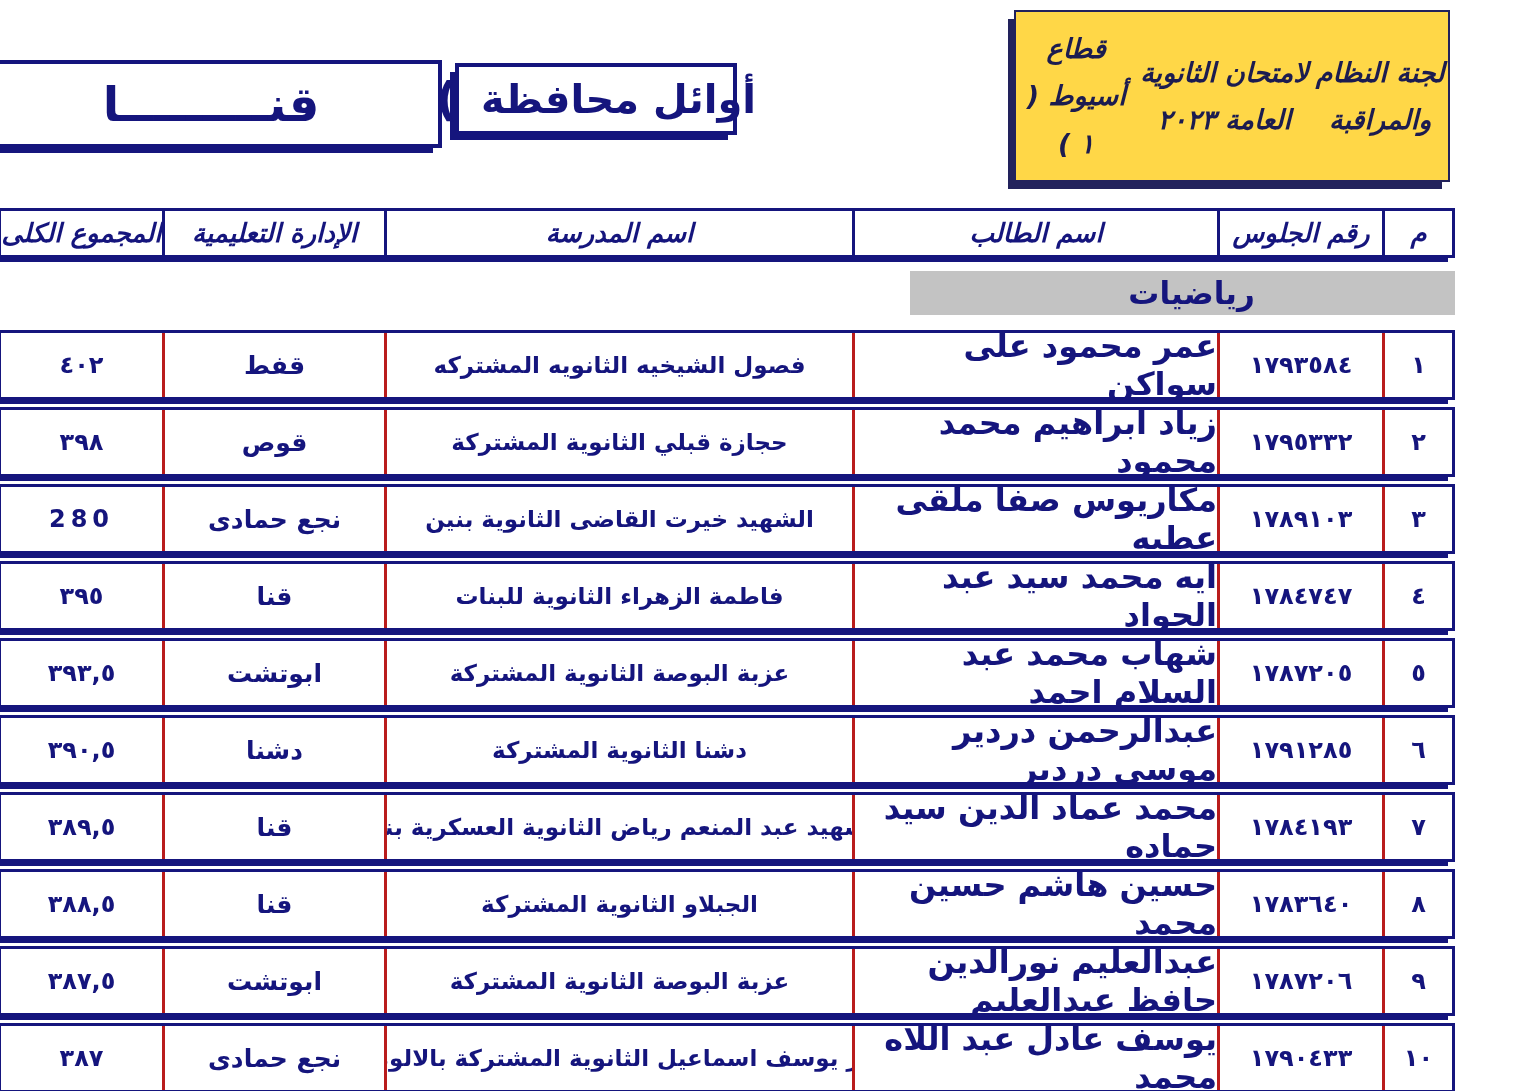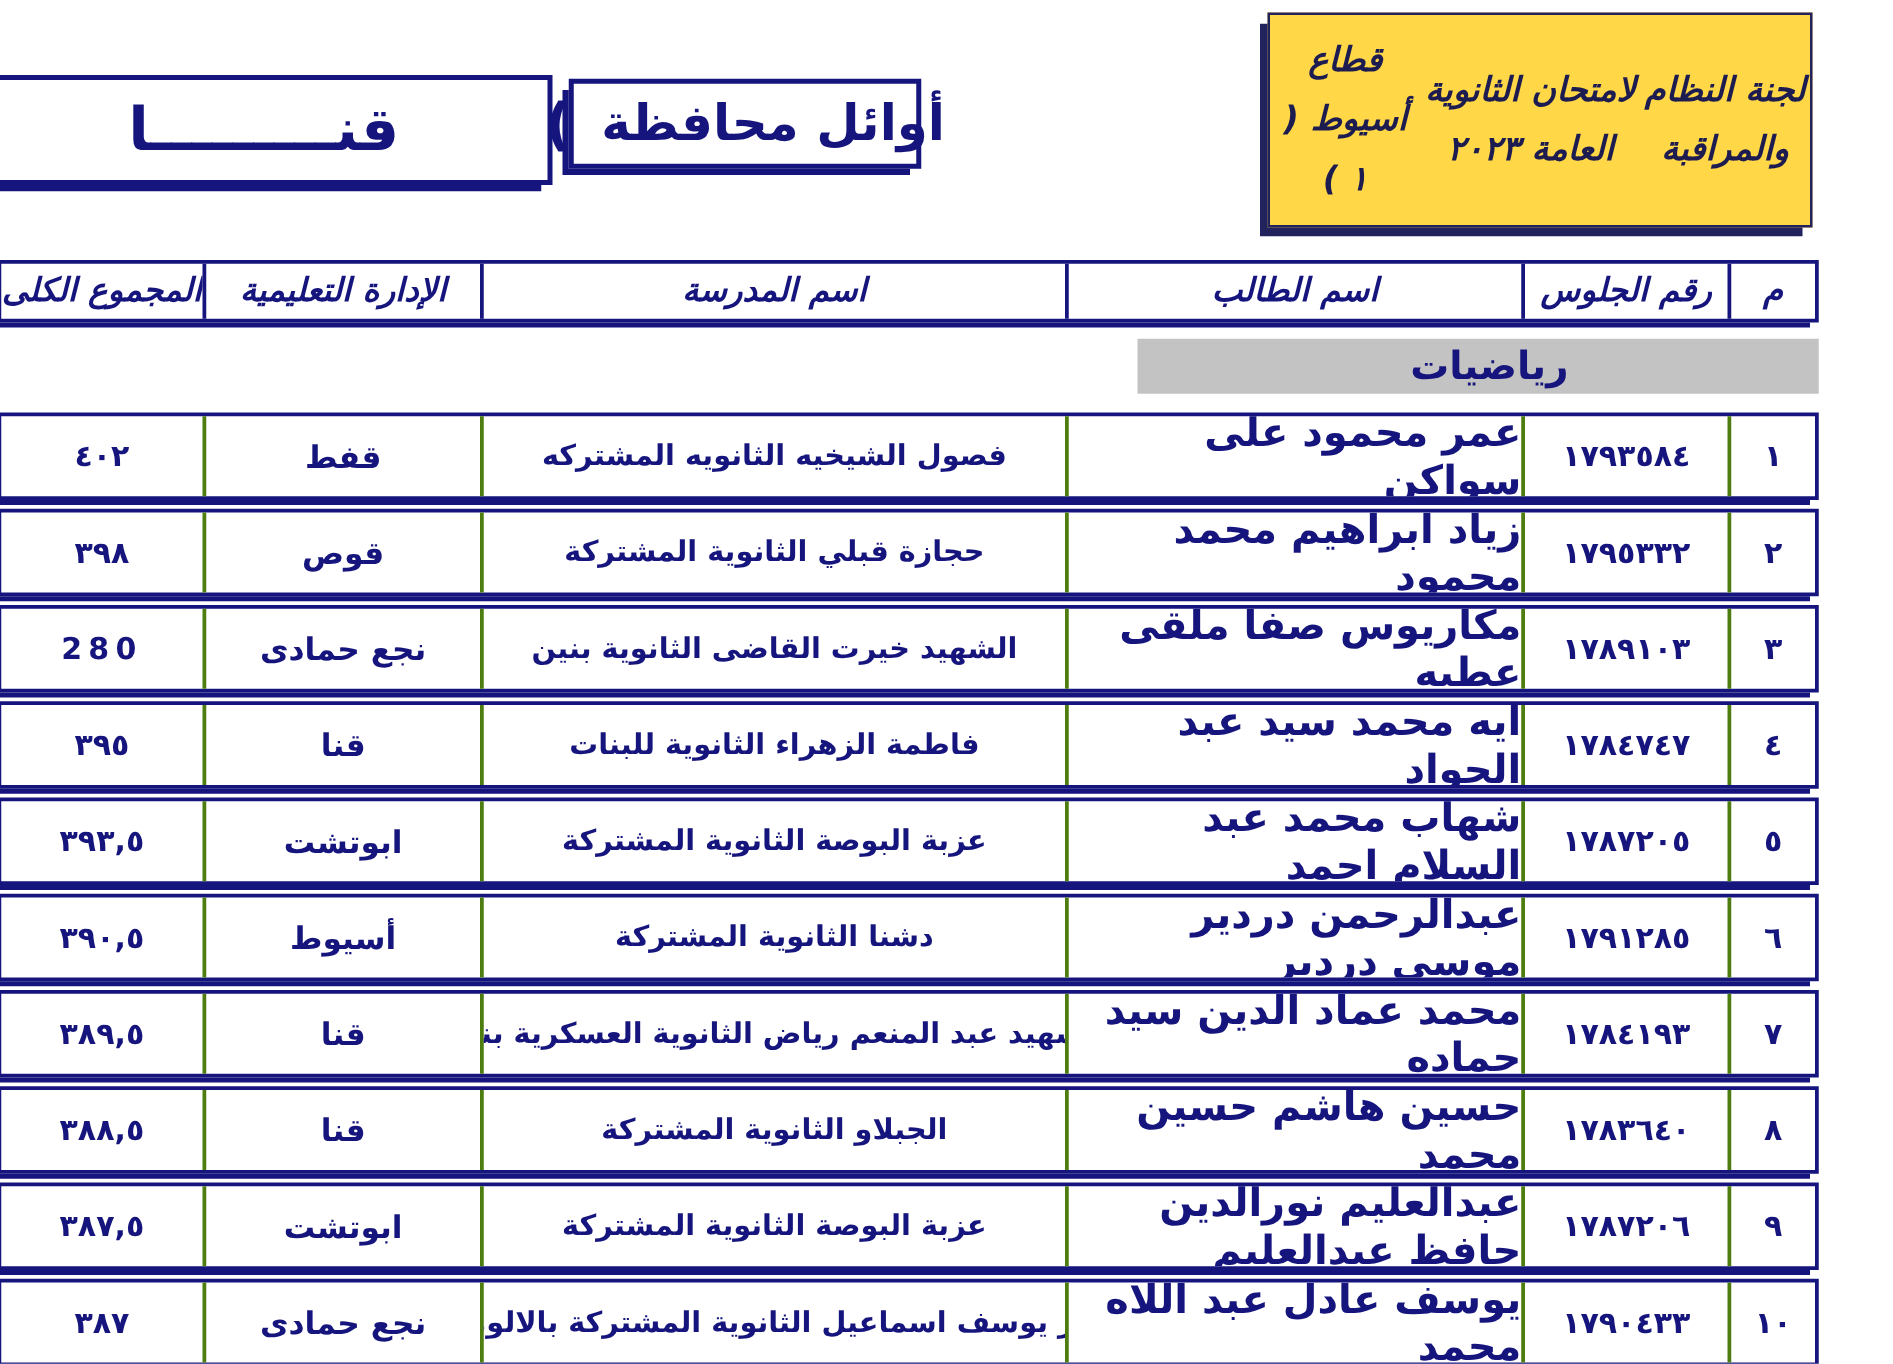--- a/index.html
+++ b/index.html
@@ -68,21 +68,21 @@
     font-size: 31px; font-weight: bold; color: #15157d; padding-left: 18px;
   }
 
   .row {
     display: flex; height: 70px; border: 3px solid #15157d; background: #fff;
     box-shadow: -5px 6px 0 -2px #15157d; margin-bottom: 7px;
     font-weight: bold; font-size: 25px;
   }
   .cell {
     display: flex; align-items: center; justify-content: center;
-    border-left: 3px solid #4d7c0f; overflow: hidden;
+    border-left: 3px solid #b91c1c; overflow: hidden;
   }
   .cell:last-child { border-left: none; }
   .num { letter-spacing: 5px; font-size: 24px; }
   .cell.c-school { font-size: 23px; white-space: nowrap; }
   .cell.c-student { font-size: 32px; }
 </style>
 </head>
 <body>
 
 <div class="stamp">
@@ -158,21 +158,21 @@
     <div class="cell c-school">عزبة البوصة الثانوية المشتركة</div>
     <div class="cell c-admin">ابوتشت</div>
     <div class="cell c-total num">٣٩٣,٥</div>
   </div>
 
   <div class="row">
     <div class="cell c-no num">٦</div>
     <div class="cell c-seat num">١٧٩١٢٨٥</div>
     <div class="cell c-student">عبدالرحمن دردير موسى دردير</div>
     <div class="cell c-school">دشنا الثانوية المشتركة</div>
-    <div class="cell c-admin">أسيوط</div>
+    <div class="cell c-admin">دشنا</div>
     <div class="cell c-total num">٣٩٠,٥</div>
   </div>
 
   <div class="row">
     <div class="cell c-no num">٧</div>
     <div class="cell c-seat num">١٧٨٤١٩٣</div>
     <div class="cell c-student">محمد عماد الدين سيد حماده</div>
     <div class="cell c-school">الشهيد عبد المنعم رياض الثانوية العسكرية بنين</div>
     <div class="cell c-admin">قنا</div>
     <div class="cell c-total num">٣٨٩,٥</div>

